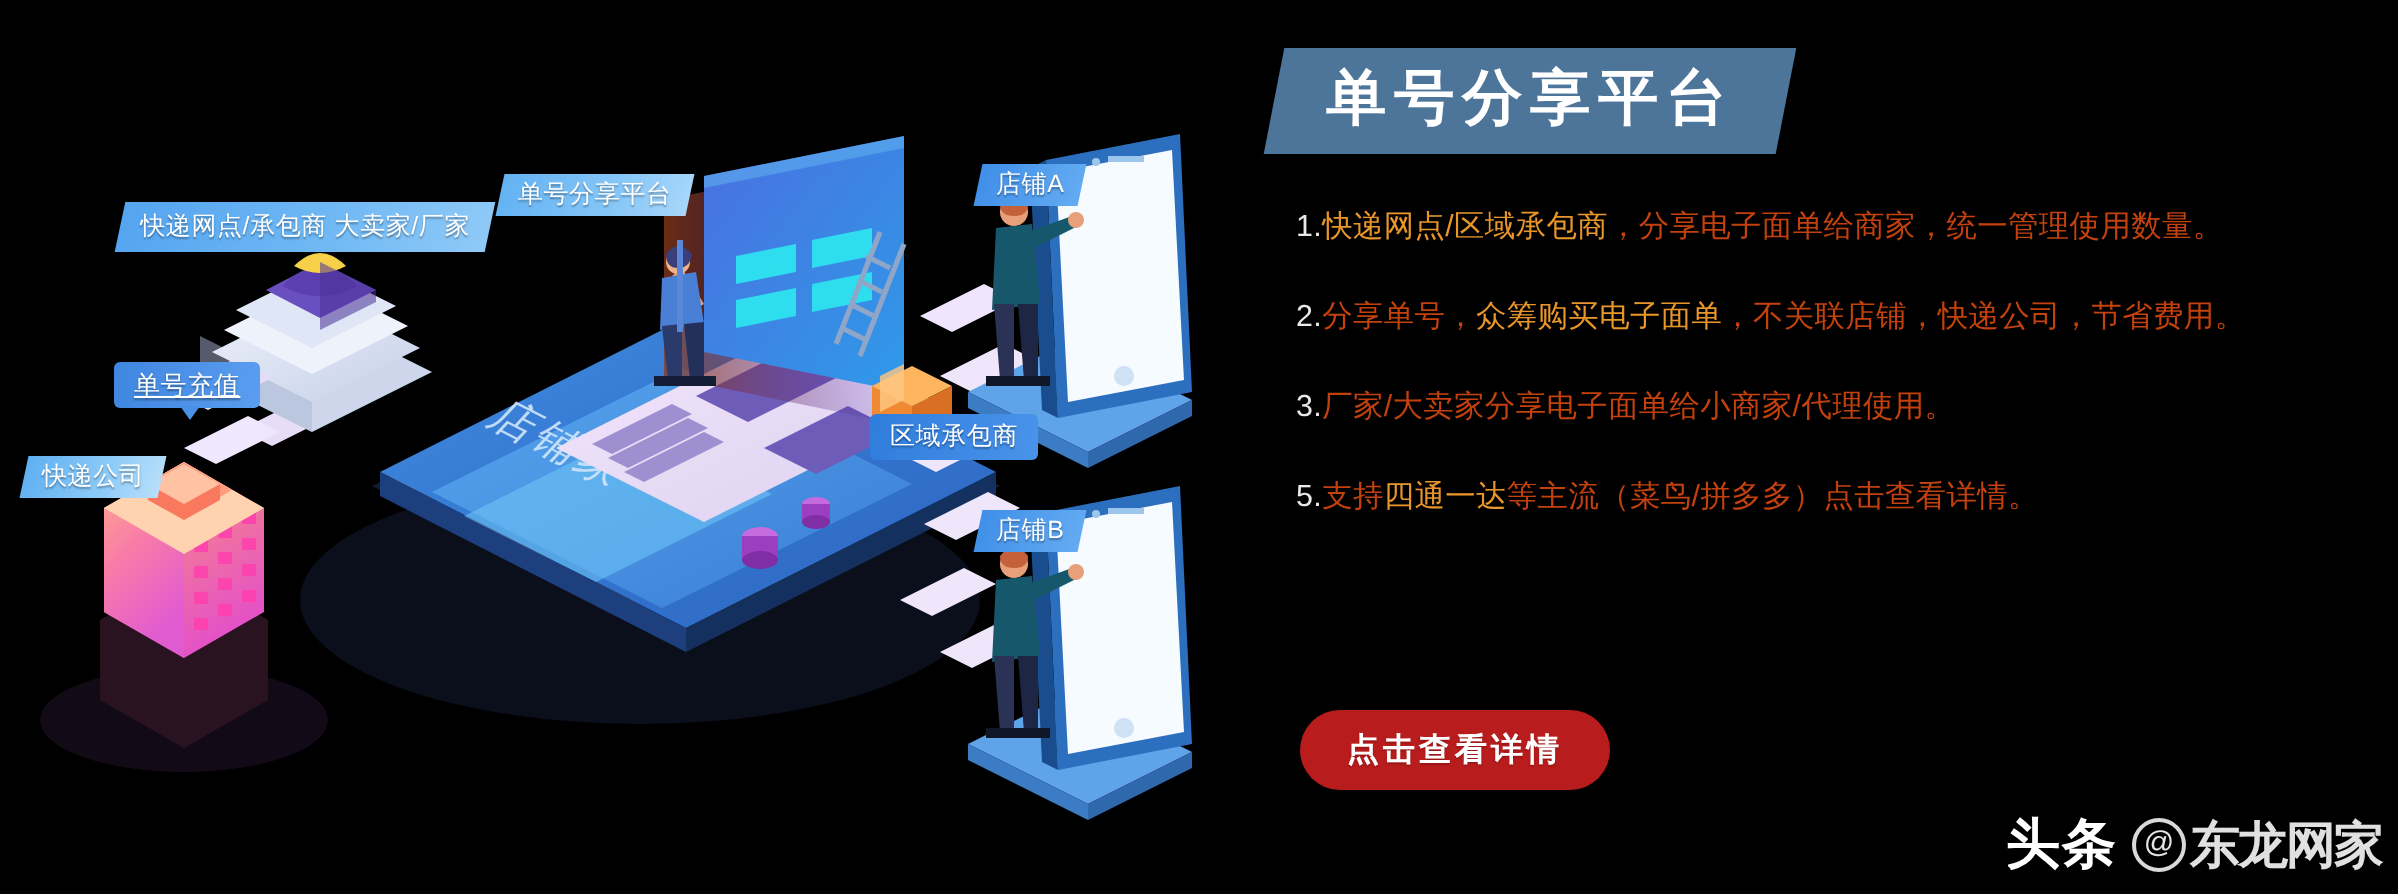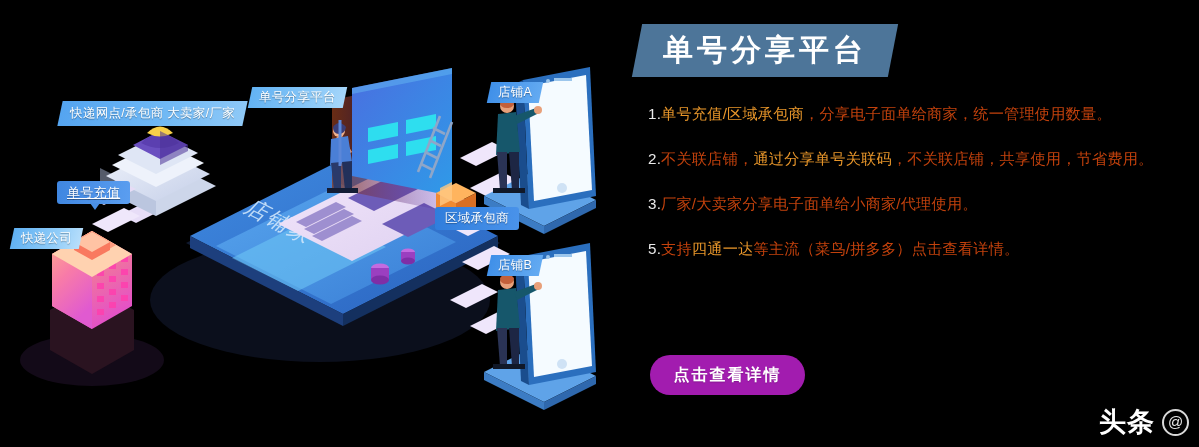--- a/index.html
+++ b/index.html
@@ -133,21 +133,21 @@
     letter-spacing: 0.2px;
   }
   .list-item .num { color: #e9e9e9; }
   .list-item .hl { color: #e8962a; }
   .list-item .plain { color: #c2410c; }
 
   #cta {
     position: absolute;
     left: 650px; top: 355px;
     width: 155px; height: 40px;
-    background: #a21caf;
+    background: #b91c1c;
     border-radius: 21px;
     border: none;
     color: #ffffff;
     font-size: 16px;
     font-weight: bold;
     letter-spacing: 2px;
     cursor: pointer;
     font-family: Liberation Sans, sans-serif;
     text-shadow: 0 1px 1px rgba(0,0,0,.18);
   }
@@ -452,29 +452,30 @@
       <span>店铺B</span>
     </div>
   </div>
 
   <div id="content">
     <div id="title-banner">
       <span>单号分享平台</span>
     </div>
 
     <div id="list">
-        <div class="list-item"><span class="num">1.</span><span class="hl">单号充值/区域承包商</span><span class="plain">，分享电子面单给商家，统一管理使用数量。</span></div>
-        <div class="list-item"><span class="num">2.</span><span class="plain">不关联店铺，</span><span class="hl">通过分享单号关联码</span><span class="plain">，不关联店铺，共享使用，节省费用。</span></div>
+        <div class="list-item"><span class="num">1.</span><span class="hl">快递网点/区域承包商</span><span class="plain">，分享电子面单给商家，统一管理使用数量。</span></div>
+        <div class="list-item"><span class="num">2.</span><span class="plain">分享单号，</span><span class="hl">众筹购买电子面单</span><span class="plain">，不关联店铺，快递公司，节省费用。</span></div>
         <div class="list-item"><span class="num">3.</span><span class="plain">厂家/大卖家分享电子面单给小商家/代理使用。</span></div>
         <div class="list-item"><span class="num">5.</span><span class="plain">支持</span><span class="hl">四通一达</span><span class="plain">等主流（菜鸟/拼多多）点击查看详情。</span></div>
       </div>
   </div>
 
   <button id="cta">点击查看详情</button>
 
   <div id="watermark">
     <span class="wm-main">头条</span>
     <span class="wm-sub-wrap">
       <span class="wm-at">@</span>
+      <span class="wm-sub">东龙网家</span>
     </span>
   </div>
 
 </div>
 
 </body></html>

